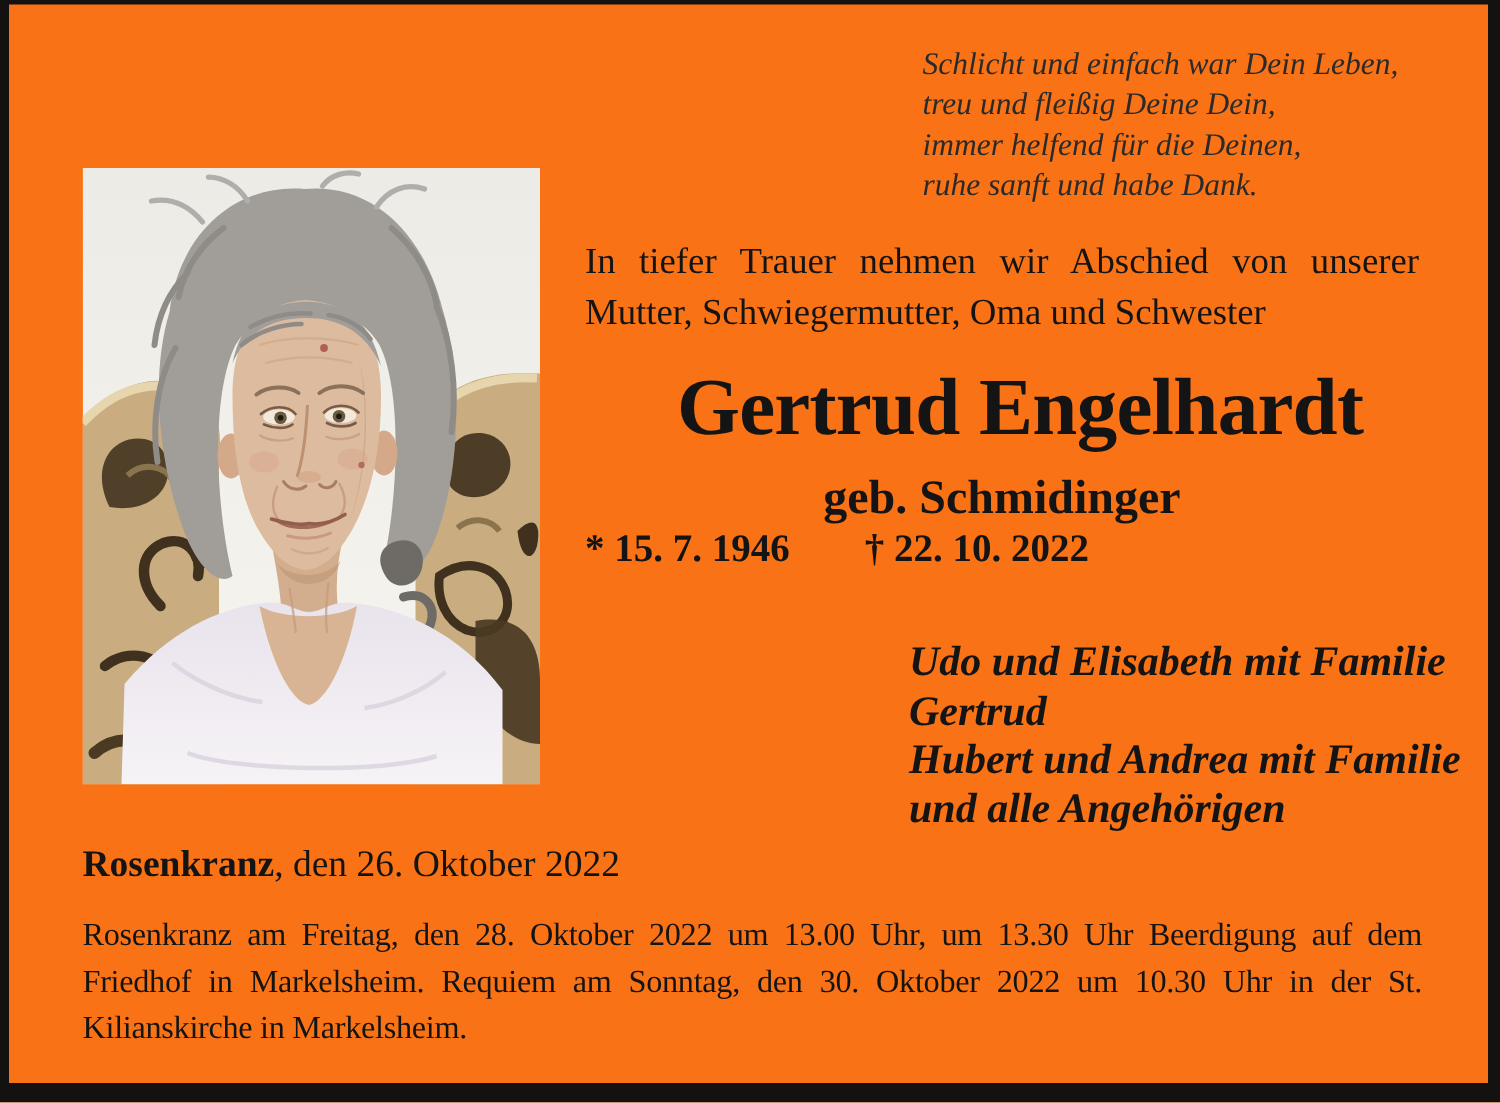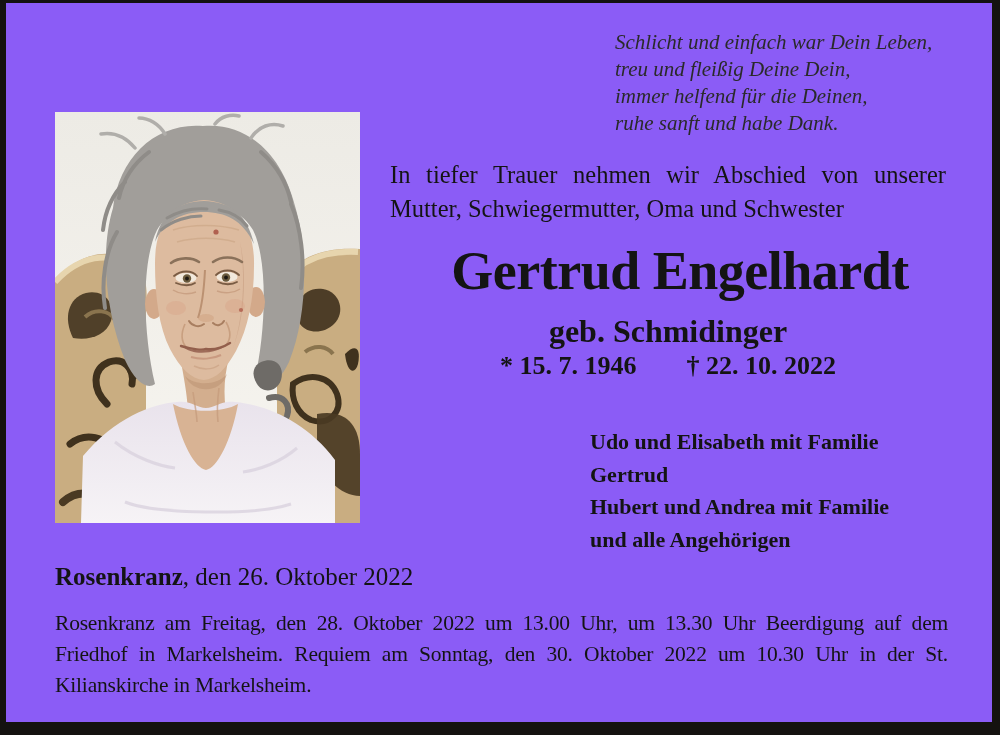--- a/index.html
+++ b/index.html
@@ -1,20 +1,20 @@
 <!DOCTYPE html>
 <html><head>
 <meta charset="utf-8">
 <style>
   html,body{margin:0;padding:0;background:#ffffff;}
   .notice{
     position:relative;
     width:1000px;height:735px;
     box-sizing:border-box;
-    background:#8b5cf6;
+    background:#f97316;
     border-style:solid;
     border-color:#141210;
     border-width:3px 8px 13px 6px;
     font-family:"Liberation Serif","DejaVu Serif",serif;
     color:#141414;
     overflow:hidden;
   }
   .abs{position:absolute;}
   
   .poem{
@@ -43,29 +43,30 @@
     letter-spacing:-0.5px;
     white-space:nowrap;
   }
   .maiden{
     left:384px;top:310px;width:556px;
     text-align:center;
     font-size:32px;font-weight:bold;
   }
   .dates{
     left:384px;top:348px;width:556px;
-    display:flex;justify-content:center;gap:50px;
+    display:flex;gap:50px;
     font-size:26px;font-weight:bold;
     white-space:nowrap;
   }
   .mourners{
-    left:584px;top:423px;
-    font-size:22px;font-weight:bold;
+    left:600px;top:423px;
+    font-size:28px;font-weight:bold;
     line-height:32.5px;
     white-space:nowrap;
+    font-style:italic;
   }
   .dateline{
     left:49px;top:560px;
     font-size:25px;
     white-space:nowrap;
   }
   .dateline .place{font-weight:bold;}
   .schedule{
     left:49px;top:605px;width:893px;
     font-size:21.5px;line-height:31px;

